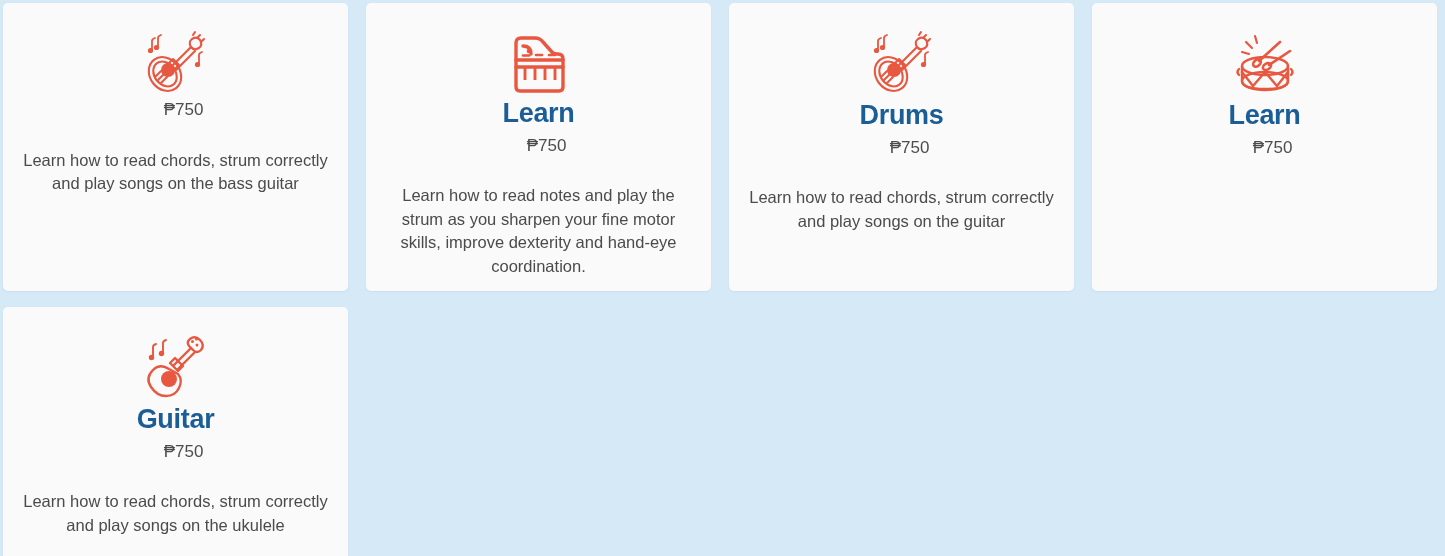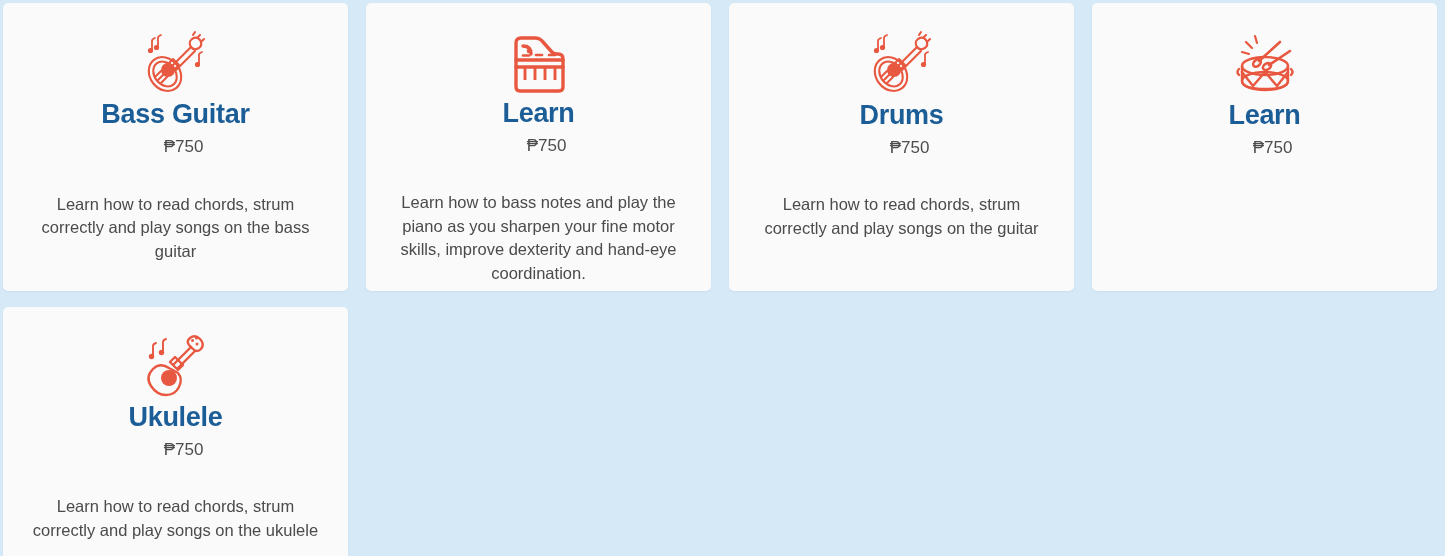--- a/index.html
+++ b/index.html
@@ -64,21 +64,21 @@
     margin: 0 0 26px 16px;
     text-align: center;
     line-height: 1.1;
   }
 
   .card-desc {
     color: #4b4b4b;
     font-size: 16.5px;
     line-height: 1.42;
     text-align: center;
-    margin: 10px;
+    margin: 3px;
     max-width: 312px;
   }
 
   .row-wrap {
     display: contents;
   }
 </style>
 </head>
 <body>
 
@@ -106,21 +106,20 @@
             <path d="M19 19 l0 -9 q0 -2 3 -3"></path>
           </g>
           <circle cx="11.5" cy="22.5" r="2.6" fill="#e8573f"></circle>
           <circle cx="17.5" cy="19.5" r="2.6" fill="#e8573f"></circle>
           <g stroke="#e8573f" stroke-width="1.8" fill="none" stroke-linecap="round">
             <path d="M60 36 l0 -9 q0 -2 3 -3"></path>
           </g>
           <circle cx="58.5" cy="36.5" r="2.6" fill="#e8573f"></circle>
         </svg>
       </div>
-      <h3 class="card-title">Bass Guitar</h3>
       <div class="card-price">₱750</div>
       <p class="card-desc">Learn how to read chords, strum correctly and play songs on the bass guitar</p>
     </div>
 
     
     <div class="course-card">
       <div class="card-icon">
         <svg width="74" height="70" viewBox="0 0 74 70">
           <g stroke="#e8573f" stroke-width="3.4" fill="none" stroke-linecap="round" stroke-linejoin="round">
             <path d="M14 60 L14 16 q0 -5 5 -5 L33 11 q5 0 8 4 L49 24 q2 3 6 3 L56 27 q5 0 5 5 L61 60 q0 4 -4 4 L18 64 q-4 0 -4 -4 Z"></path>
@@ -137,21 +136,21 @@
           <g stroke="#e8573f" stroke-width="2.9" fill="none" stroke-linecap="butt">
             <path d="M23 41 L23 53"></path>
             <path d="M33 41 L33 53"></path>
             <path d="M43 41 L43 53"></path>
             <path d="M53 41 L53 53"></path>
           </g>
         </svg>
       </div>
       <h3 class="card-title">Learn</h3>
       <div class="card-price">₱750</div>
-      <p class="card-desc">Learn how to bass notes and play the piano as you sharpen your fine motor skills, improve dexterity and hand-eye coordination.</p>
+      <p class="card-desc">Learn how to read notes and play the strum as you sharpen your fine motor skills, improve dexterity and hand-eye coordination.</p>
     </div>
 
     
     <div class="course-card">
       <div class="card-icon">
         <svg width="74" height="70" viewBox="0 0 74 70">
           <g stroke="#e8573f" stroke-width="2.1" fill="none" stroke-linecap="round" stroke-linejoin="round">
             <ellipse cx="26" cy="46" rx="15" ry="18" transform="rotate(-38 26 46)"></ellipse>
             <ellipse cx="26" cy="46" rx="10.5" ry="13.5" transform="rotate(-38 26 46)"></ellipse>
             <path d="M33 38 L52 19"></path>
@@ -229,20 +228,20 @@
           </g>
           <circle cx="30" cy="47" r="8" fill="#e8573f"></circle>
           <g stroke="#e8573f" stroke-width="1.9" fill="none" stroke-linecap="round">
             <path d="M14 25 l0 -10 q0 -2 3 -3"></path>
             <path d="M24 21 l0 -10 q0 -2 3 -3"></path>
           </g>
           <circle cx="12.5" cy="25.5" r="2.7" fill="#e8573f"></circle>
           <circle cx="22.5" cy="21.5" r="2.7" fill="#e8573f"></circle>
         </svg>
       </div>
-      <h3 class="card-title">Ukulele</h3>
+      <h3 class="card-title">Guitar</h3>
       <div class="card-price">₱750</div>
       <p class="card-desc">Learn how to read chords, strum correctly and play songs on the ukulele</p>
     </div>
 
   </div>
 
 </div>
 
 </body></html>

